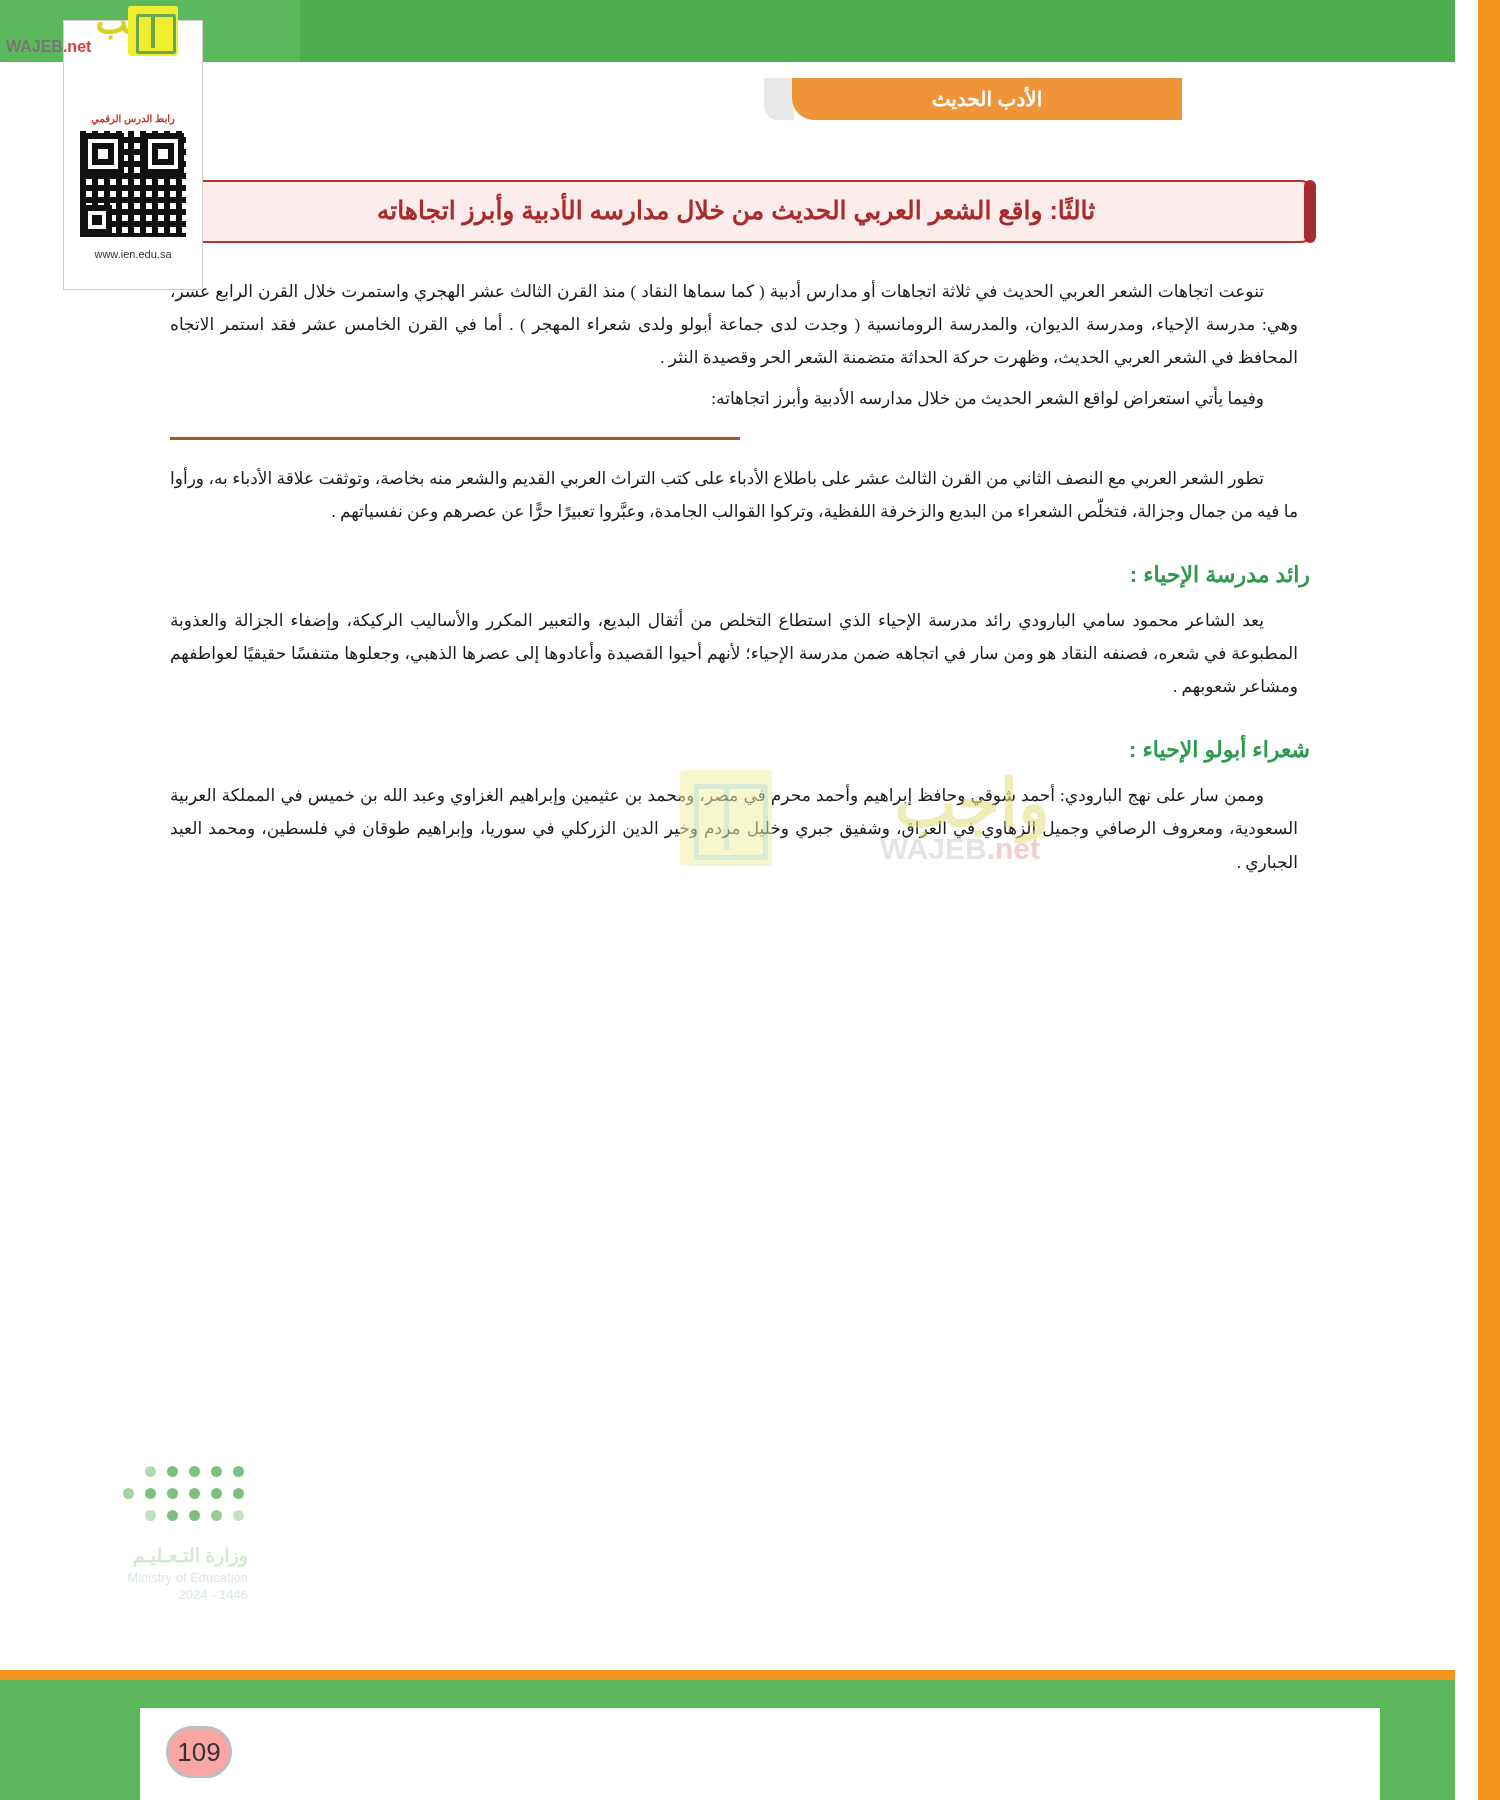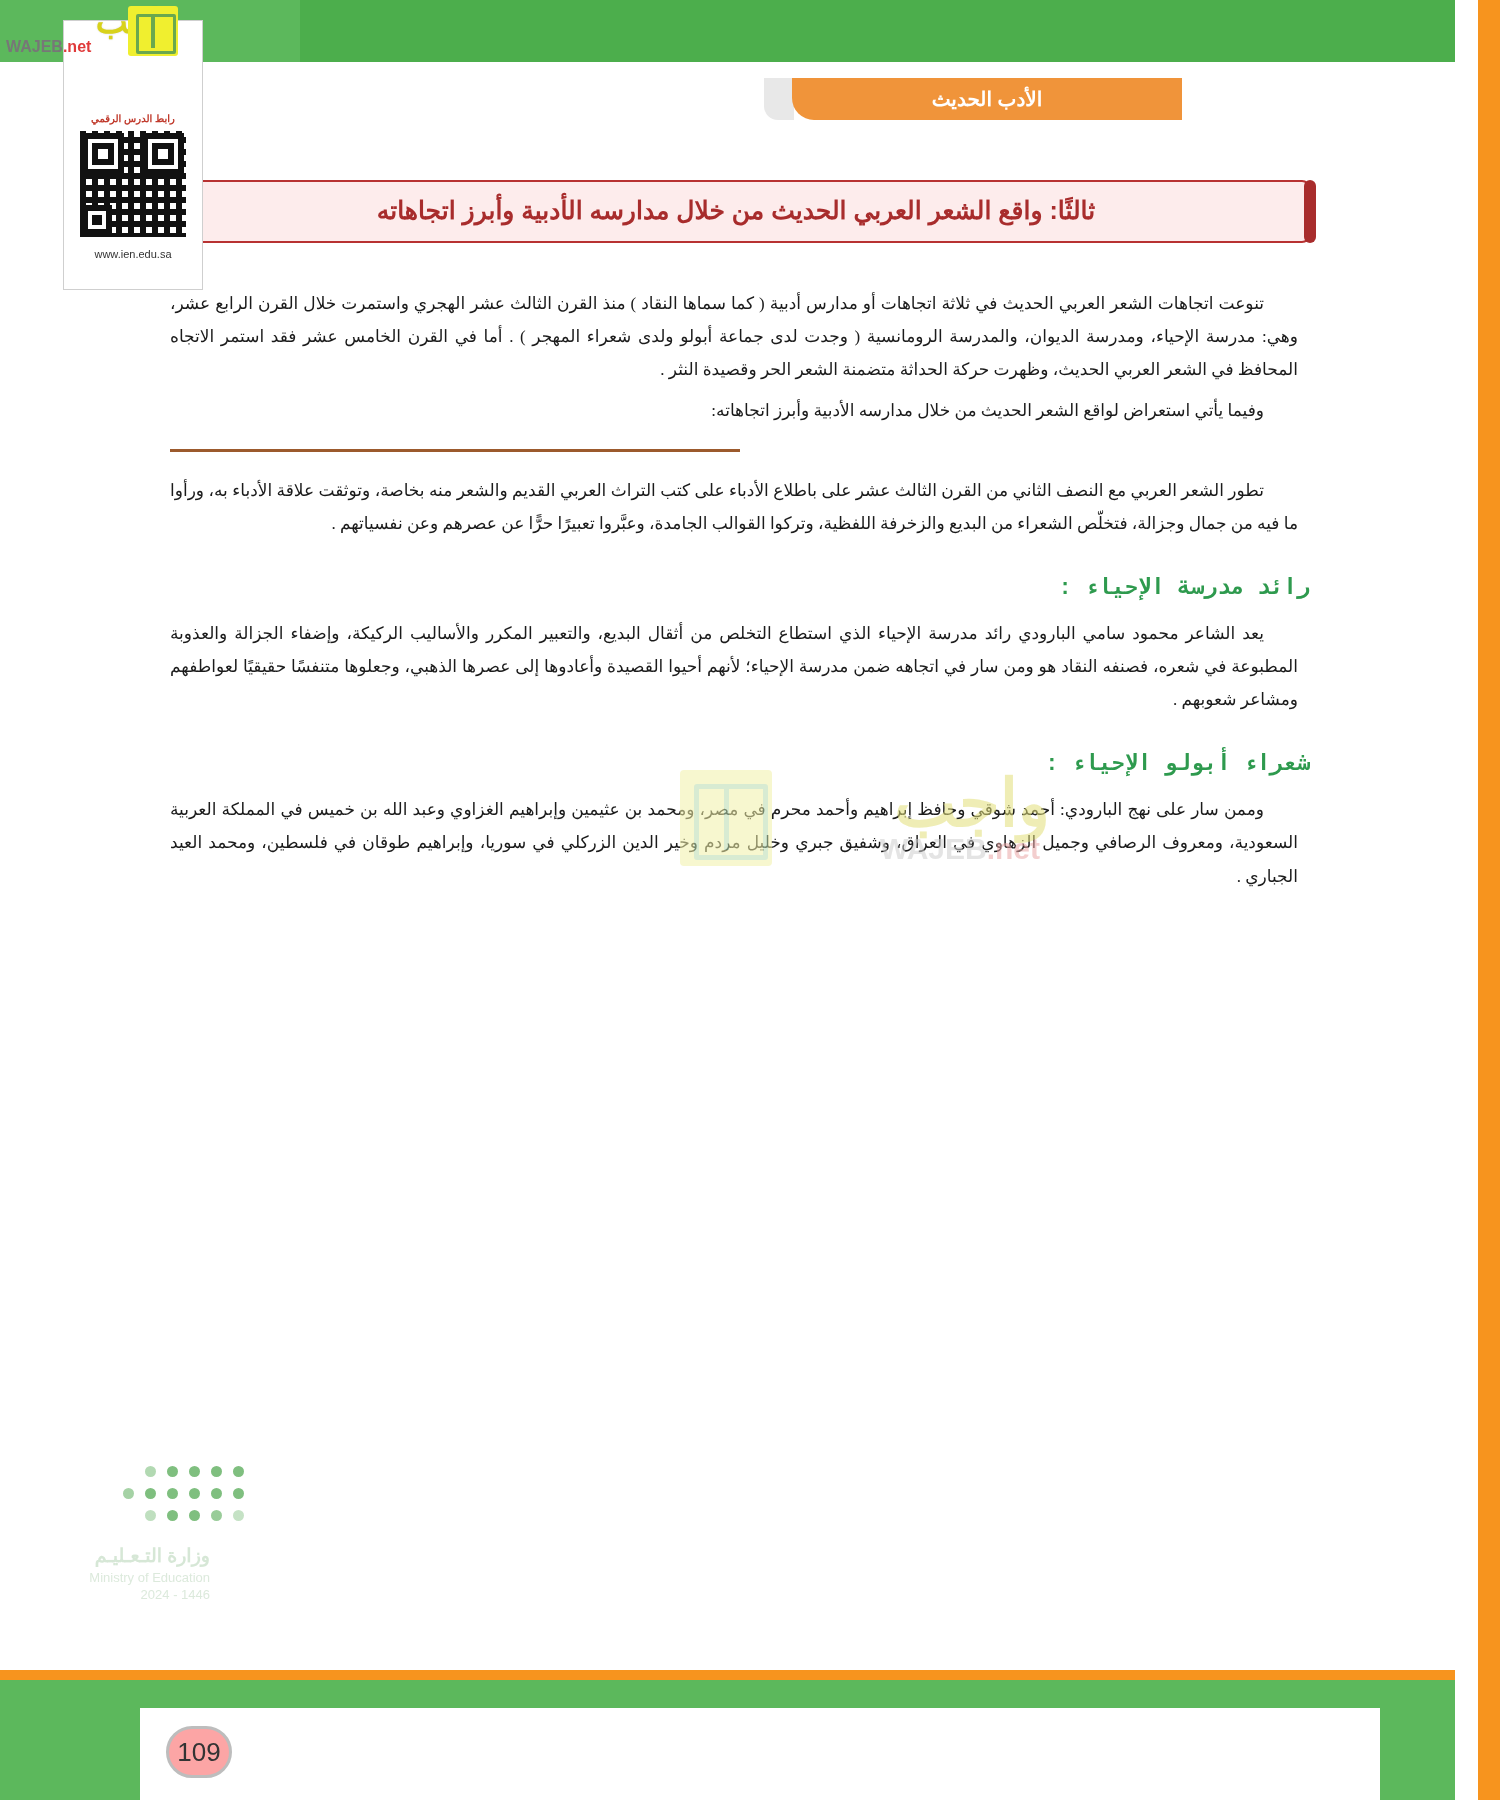--- a/index.html
+++ b/index.html
@@ -165,21 +165,21 @@
   .content {
     position: absolute;
     top: 180px;
     right: 190px;
     width: 1140px;
     direction: rtl;
   }
 
   .section-title-wrap {
     position: relative;
-    margin-bottom: 44px;
+    margin-bottom: 32px;
   }
   .section-title {
     background: #fdecec;
     border: 2px solid #b83232;
     border-radius: 8px;
     padding: 14px 34px 16px 26px;
     color: #a82c2c;
     font-size: 25px;
     font-weight: bold;
     text-align: center;
@@ -235,21 +235,21 @@
     right: 50%;
     bottom: 22px;
   }
 
   .green-subhead {
     color: #2e9a4e;
     font-size: 22px;
     font-weight: bold;
     margin: 34px 0 16px 0;
     text-align: right;
-    font-family: Liberation Mono, monospace;
+    font-family: Liberation Sans, sans-serif;
   }
 
   
   .watermark-center {
     position: absolute;
     top: 770px; right: 430px;
     width: 420px; height: 130px;
     z-index: 5;
     opacity: .55;
     pointer-events: none;
@@ -301,21 +301,21 @@
     width: 200px; height: 70px;
   }
   .dot {
     position: absolute;
     width: 11px; height: 11px;
     border-radius: 50%;
     background: #7fbf7f;
   }
   .moe-text {
     position: absolute;
-    bottom: 196px; right: 1290px;
+    bottom: 196px; right: 1252px;
     width: 190px;
     color: #cfe3cf;
     font-size: 19px;
     font-weight: bold;
     line-height: 1.35;
     text-align: right;
     opacity: .85;
   }
   .moe-en {
     font-size: 13px;

